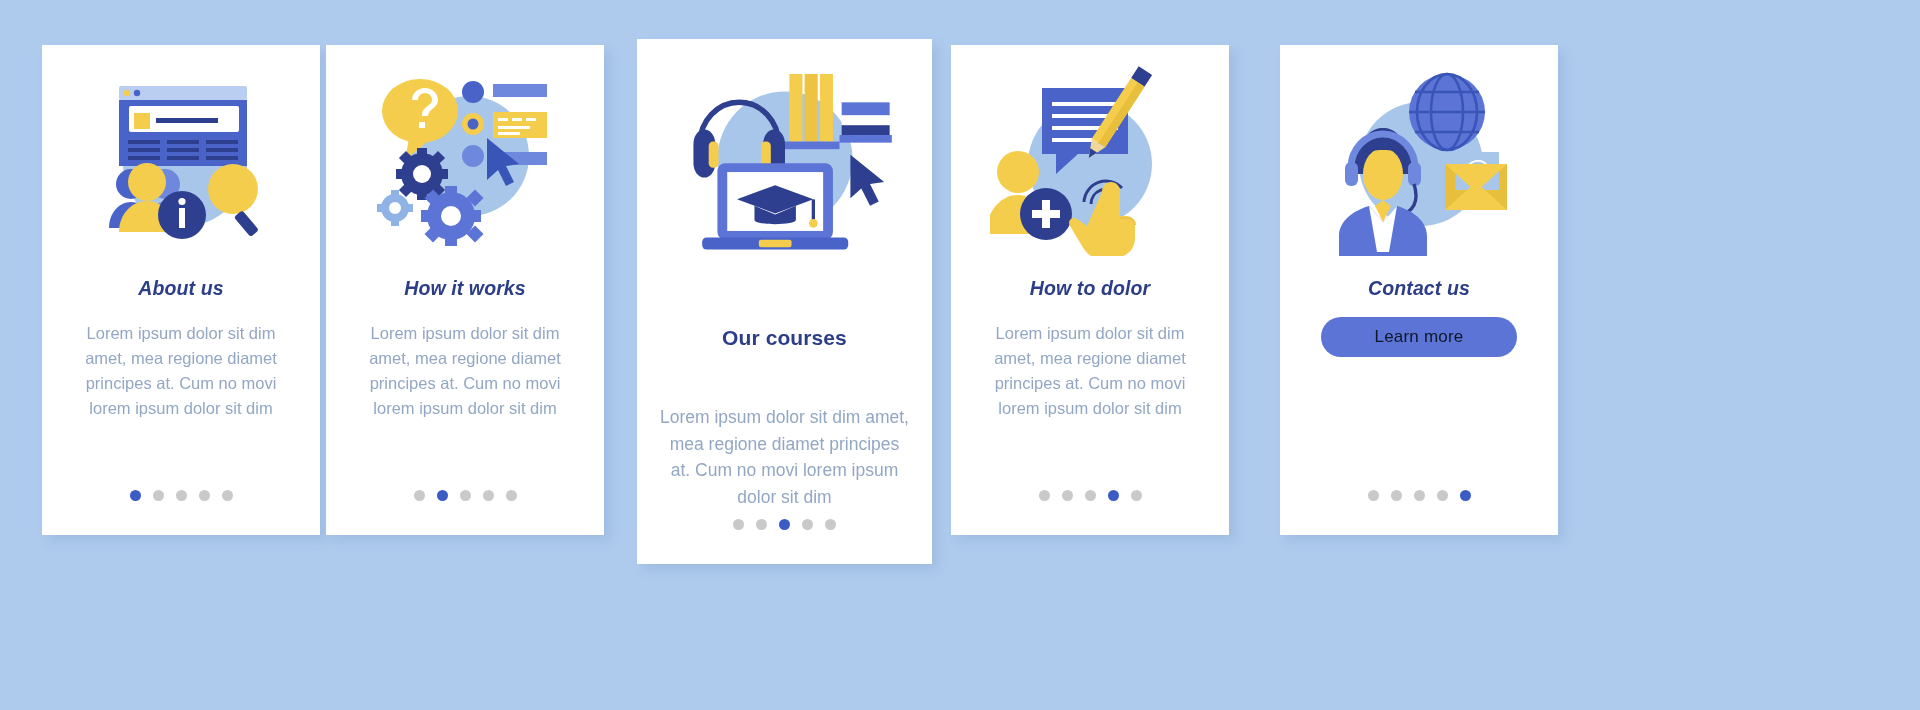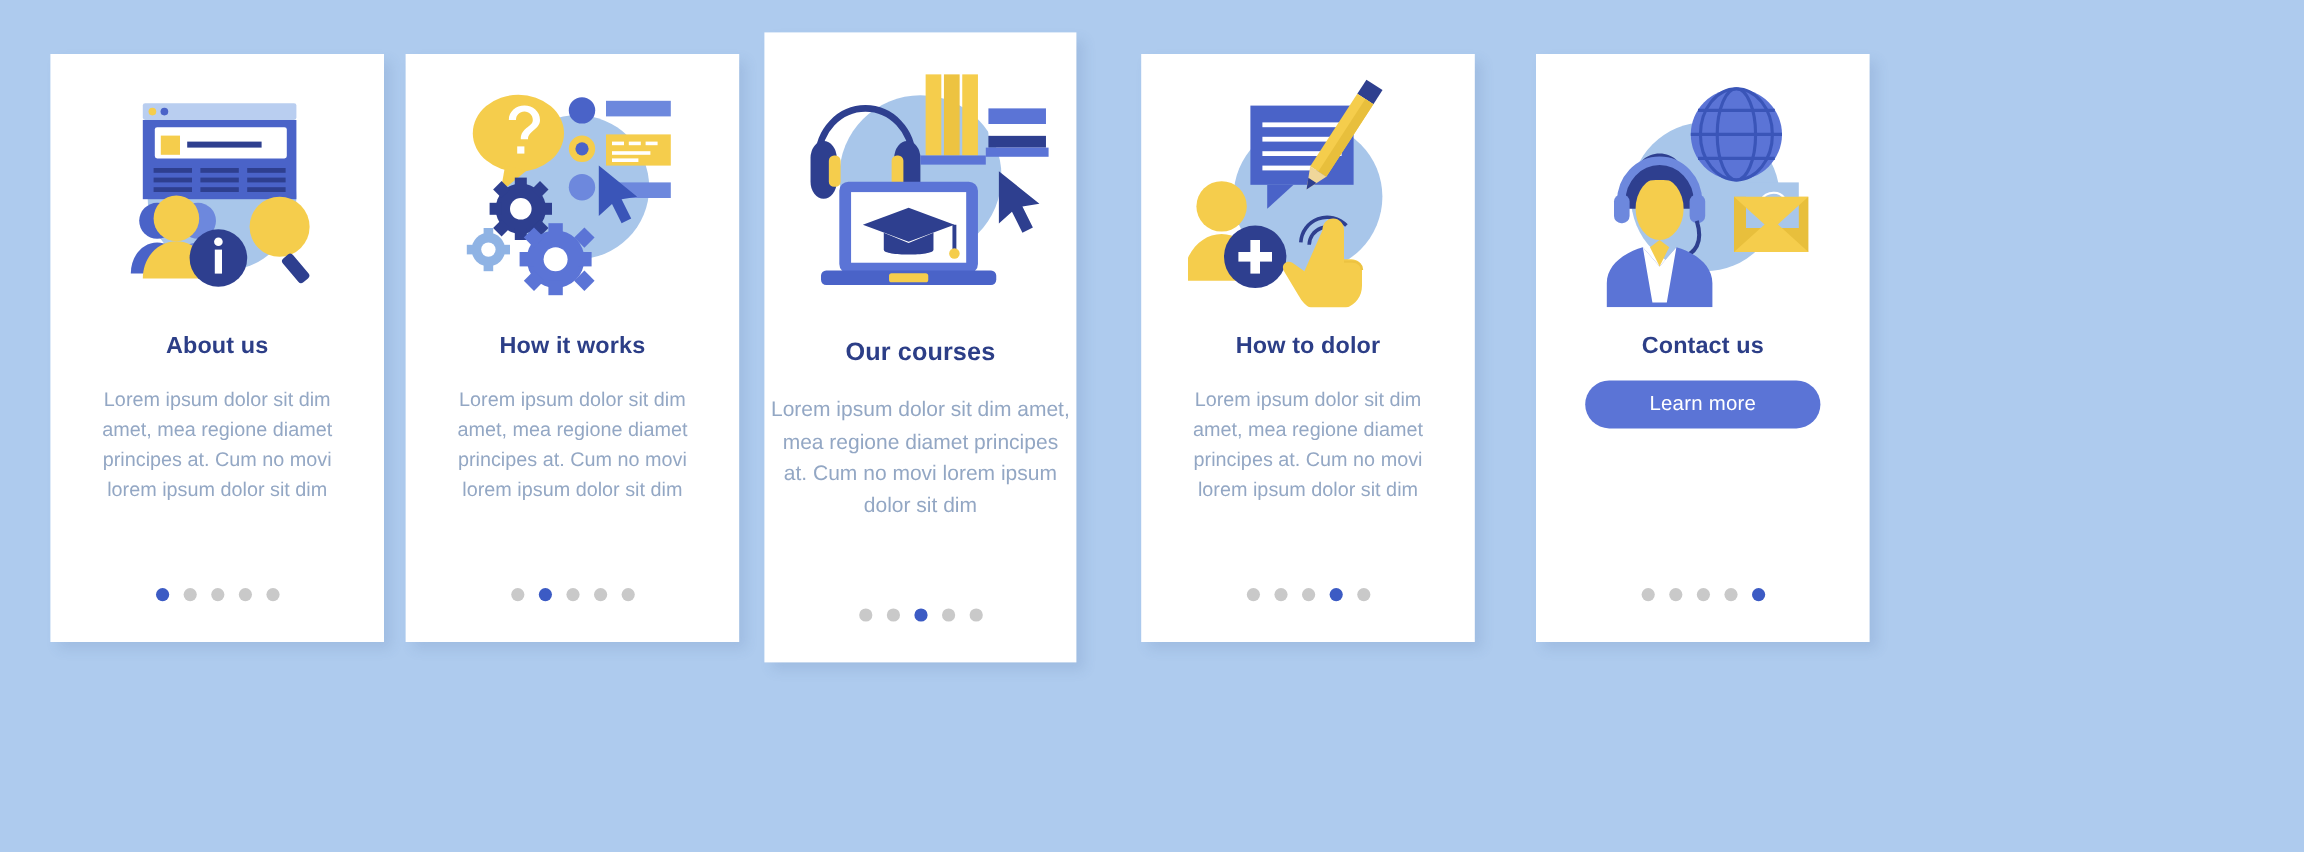--- a/index.html
+++ b/index.html
@@ -34,23 +34,24 @@
     overflow: hidden;
   }
 
   .card.standard {
     top: 45px;
     width: 278px;
     height: 490px;
   }
 
   .card.featured {
-    top: 27px;
-    width: 260px;
+    top: 39px;
+    width: 295px;
     height: 525px;
+    gap: 32px;
   }
 
   .art {
     position: relative;
     width: 100%;
     flex: 0 0 auto;
   }
   .card.standard .art { height: 222px; }
   .card.featured  .art { height: 240px; }
 
@@ -67,38 +68,38 @@
   .art-inner svg { width: 100%; height: 100%; display: block; }
 
   .card-title {
     color: #2c3e87;
     font-size: 20px;
     font-weight: bold;
     letter-spacing: .1px;
     text-align: center;
     line-height: 1;
   }
-  .card.standard .card-title { margin-top: 12px; font-size: 19.5px; }
+  .card.standard .card-title { margin-top: 12px; font-size: 19.5px; font-style: italic; }
   .card.featured  .card-title { margin-top: 16px; font-size: 21px; }
 
   .card-body {
     color: #93a7c4;
     font-size: 16.5px;
     line-height: 1.52;
     text-align: center;
     width: 232px;
   }
   .card.standard .card-body { margin-top: 22px; }
   .card.featured  .card-body { margin-top: 24px; width: 250px; font-size: 17.5px; }
 
   
   .cta {
     margin-top: 18px;
     background: #5b74d6;
-    color: #ffffff;
+    color: #0f172a;
     border: none;
     border-radius: 22px;
     width: 196px;
     height: 40px;
     font-size: 17px;
     font-family: "Liberation Sans", sans-serif;
     cursor: pointer;
     letter-spacing: .2px;
   }
 
@@ -174,21 +175,21 @@
     <div class="spacer"></div>
     <div class="dots">
       <span class="dot active"></span>
       <span class="dot"></span>
       <span class="dot"></span>
       <span class="dot"></span>
       <span class="dot"></span>
     </div>
   </div>
 
-  <div class="card standard" style="left:338px;">
+  <div class="card standard" style="left:326px;">
     <div class="art">
       <div class="art-inner">
         <svg viewBox="0 0 200 200">
           <circle cx="104" cy="100" r="60" fill="#a8c6ea"></circle>
 
           <ellipse cx="55" cy="55" rx="38" ry="32" fill="#f5cd4c"></ellipse>
           <path d="M44 82 L40 104 L62 86 Z" fill="#f5cd4c"></path>
           <path d="M47 44c0-7 6-12 13-12s13 5 13 12c0 8-10 9-10 16h-6c0-10 10-10 10-16 0-4-3-7-7-7s-7 3-7 7z" fill="#ffffff"></path>
           <rect x="54" y="66" width="6" height="6" fill="#ffffff"></rect>
 

